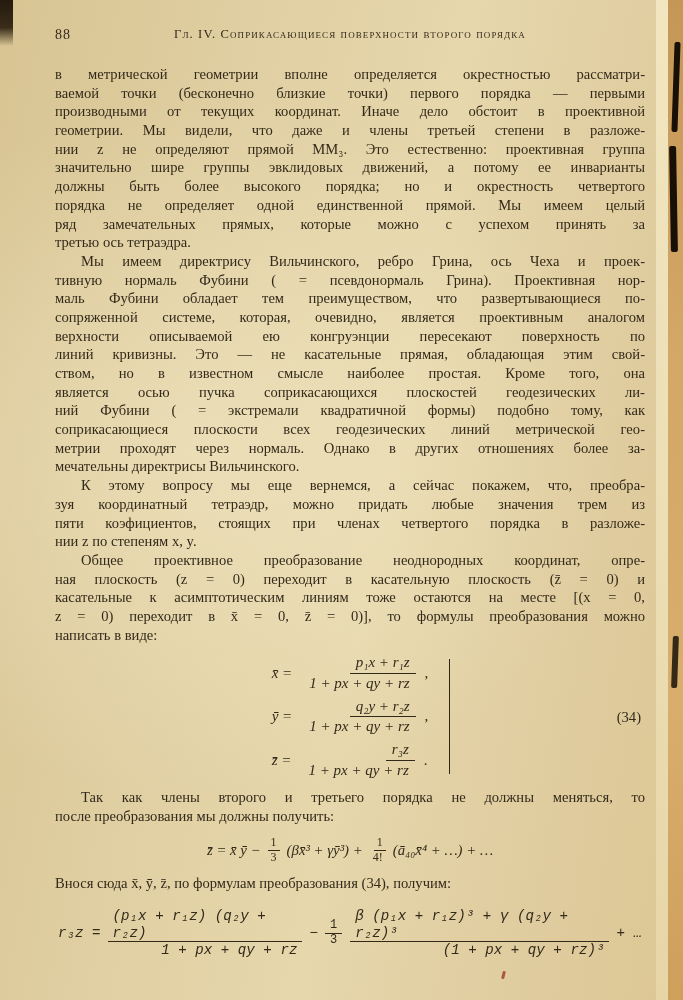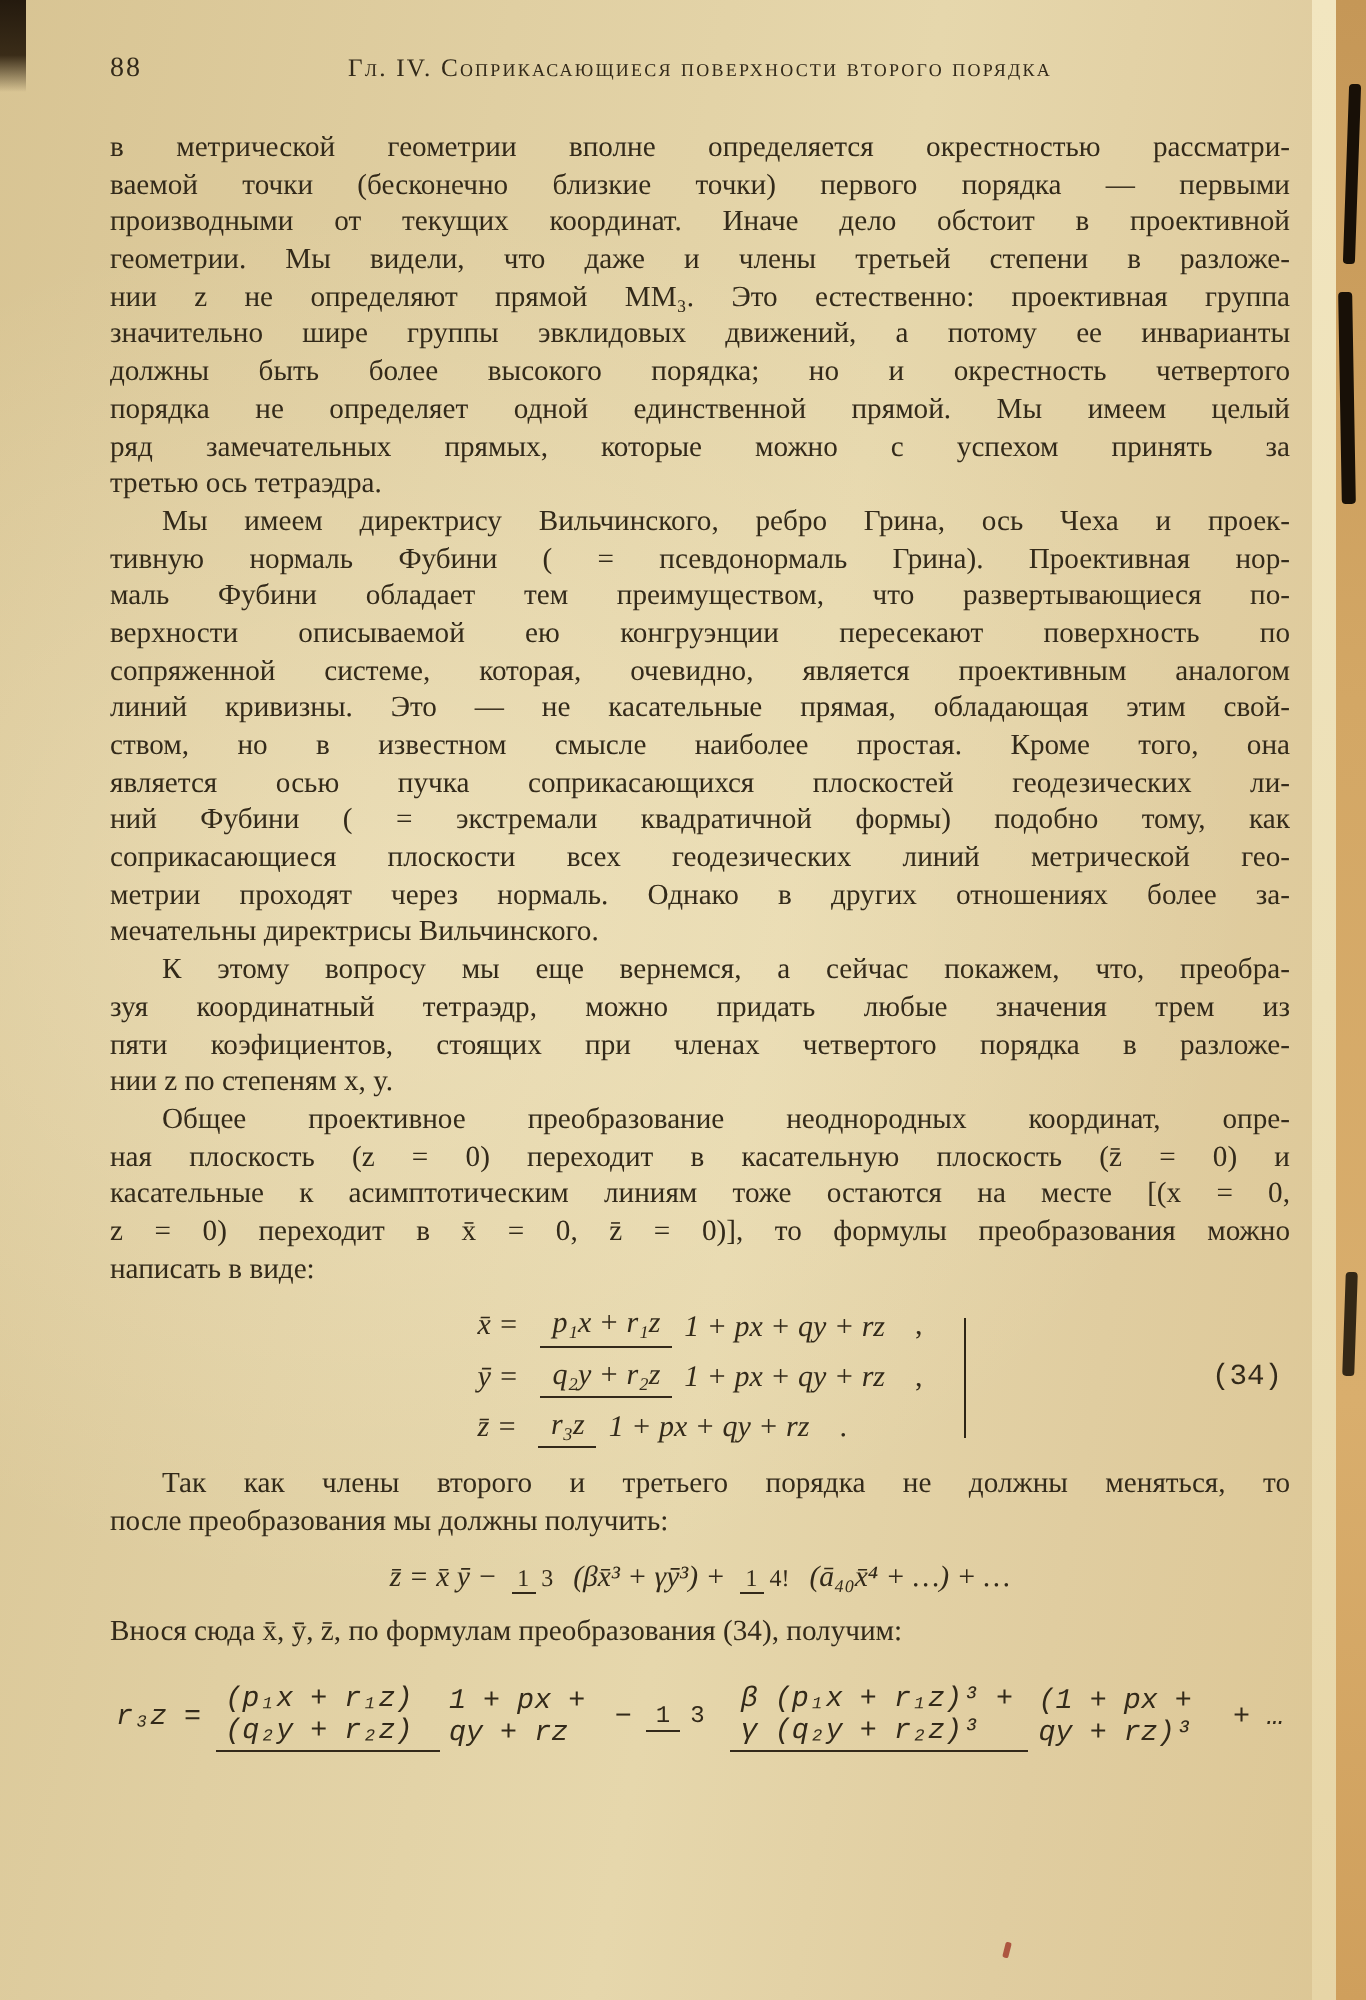--- a/index.html
+++ b/index.html
@@ -52,27 +52,27 @@
     font-size: 14.6px; line-height: 18.68px;
     text-align: justify; text-align-last: justify;
     white-space: nowrap; 
   }
   .line.last { text-align: left; text-align-last: left; }
   .para.indent .line.first { text-indent: 26px; }
 
   
   .math { font-style: italic; }
   .upright { font-style: normal; }
-  .frac { display: inline-flex; align-items: center; vertical-align: middle; margin: 0 4px; }
+  .frac { display: inline-flex; flex-direction: column; align-items: flex-end; vertical-align: middle; margin: 0 4px; }
   .frac .fnum { padding: 0 6px 1px; border-bottom: 1.3px solid #33291a; line-height: 1.15; }
   .frac .fden { padding: 1px 6px 0; line-height: 1.15; }
   .small-frac .fnum, .small-frac .fden { font-size: 12px; padding: 0 3px; }
 
   .eq-wrap { position: relative; width: 590px; }
-  .eq-label { position: absolute; right: 4px; top: 50%; transform: translateY(-50%); font-size: 14.6px; font-family: Liberation Mono, monospace; }
+  .eq-label { position: absolute; right: 4px; top: 50%; transform: translateY(-50%); font-size: 14.6px; }
 
   .eq-system { position: relative; width: max-content; margin: 10px auto 0; font-size: 15px; }
   .eq-row { display: flex; align-items: center; justify-content: flex-start; margin: 6px 0; }
   .eq-row .lhs { margin-right: 7px; }
   .eq-row .punct { margin-left: 5px; }
   .sys-rule { position: absolute; right: -22px; top: 5px; bottom: 5px; width: 0; border-left: 1.6px solid #2e2516; }
 
   .eq-line { display: flex; align-items: center; justify-content: center; font-size: 14.8px; }
   .eq-expansion { margin: 11px 0 9px; }
   .eq-final { margin: 16px 0 0; font-size: 14.2px; font-family: Liberation Mono, monospace; }
@@ -112,22 +112,22 @@
           <div class="line">значительно шире группы эвклидовых движений, а потому ее инварианты</div>
           <div class="line">должны быть более высокого порядка; но и окрестность четвертого</div>
           <div class="line">порядка не определяет одной единственной прямой. Мы имеем целый</div>
           <div class="line">ряд замечательных прямых, которые можно с успехом принять за</div>
           <div class="line last">третью ось тетраэдра.</div>
         </div>
         <div class="para indent">
           <div class="line first">Мы имеем директрису Вильчинского, ребро Грина, ось Чеха и проек-</div>
           <div class="line">тивную нормаль Фубини ( = псевдонормаль Грина). Проективная нор-</div>
           <div class="line">маль Фубини обладает тем преимуществом, что развертывающиеся по-</div>
+          <div class="line">сопряженной системе, которая, очевидно, является проективным аналогом</div>
           <div class="line">верхности описываемой ею конгруэнции пересекают поверхность по</div>
-          <div class="line">сопряженной системе, которая, очевидно, является проективным аналогом</div>
           <div class="line">линий кривизны. Это — не касательные прямая, обладающая этим свой-</div>
           <div class="line">ством, но в известном смысле наиболее простая. Кроме того, она</div>
           <div class="line">является осью пучка соприкасающихся плоскостей геодезических ли-</div>
           <div class="line">ний Фубини ( = экстремали квадратичной формы) подобно тому, как</div>
           <div class="line">соприкасающиеся плоскости всех геодезических линий метрической гео-</div>
           <div class="line">метрии проходят через нормаль. Однако в других отношениях более за-</div>
           <div class="line last">мечательны директрисы Вильчинского.</div>
         </div>
         <div class="para indent">
           <div class="line first">К этому вопросу мы еще вернемся, а сейчас покажем, что, преобра-</div>

